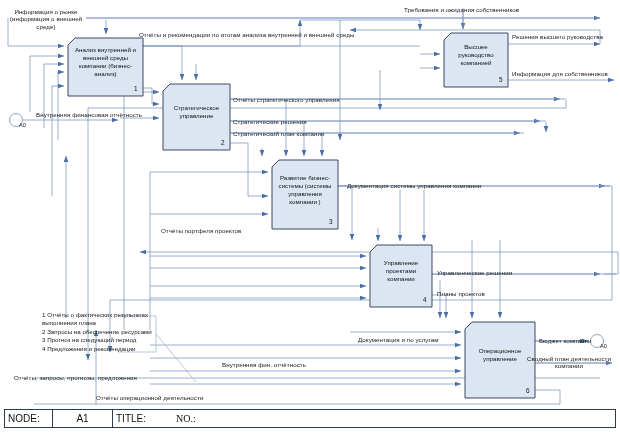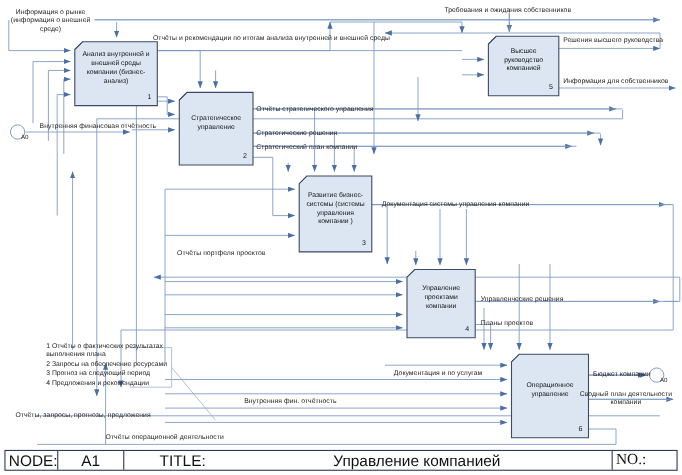--- a/index.html
+++ b/index.html
@@ -14,25 +14,25 @@
            text-align:center;display:flex;align-items:center;justify-content:center;
            pointer-events:none;}
   .boxnum{position:absolute;font-size:6.4px;color:#111;}
   .note{position:absolute;font-size:6.2px;color:#1a1a1a;line-height:8.4px;}
   .tunlbl{position:absolute;font-size:5.6px;color:#222;}
   
   #footer{position:absolute;left:4px;top:409px;width:612px;height:19px;
           border:1px solid #2b3a55;box-sizing:border-box;display:flex;
           background:#fff;}
   .fcell{height:100%;box-sizing:border-box;display:flex;align-items:center;
-         font-size:14px;color:#111;padding-left:3px;}
+         font-size:10px;color:#111;padding-left:3px;}
   .fsep{border-right:1px solid #2b3a55;}
   #f-node{width:48px;}
   #f-nodeval{width:60px;justify-content:center;padding-left:0;}
-  #f-title{width:60px;margin-left:29px;}
+  #f-title{width:60px;}
   #f-titleval{flex:1;justify-content:center;padding-left:0;}
   #f-no{width:58px;font-family:Liberation Serif, serif;}
 </style>
 </head>
 <body>
 
 <div id="stage">
 
   <svg id="svgroot" viewBox="0 0 620 432">
     <defs>
@@ -212,17 +212,16 @@
 
   <div id="tunnellabels">
       <div class="tunlbl" style="left: 19px; top: 122px;">A0</div>
       <div class="tunlbl" style="left: 600px; top: 343px;">A0</div>
     </div>
 
   <div id="footer">
     <div class="fcell fsep" id="f-node">NODE:</div>
     <div class="fcell fsep" id="f-nodeval">A1</div>
     <div class="fcell" id="f-title">TITLE:</div>
-    <div class="fcell fsep" id="f-titleval">Управление компанией</div>
     <div class="fcell" id="f-no">NO.:</div>
   </div>
 
 </div>
 
 </body></html>

